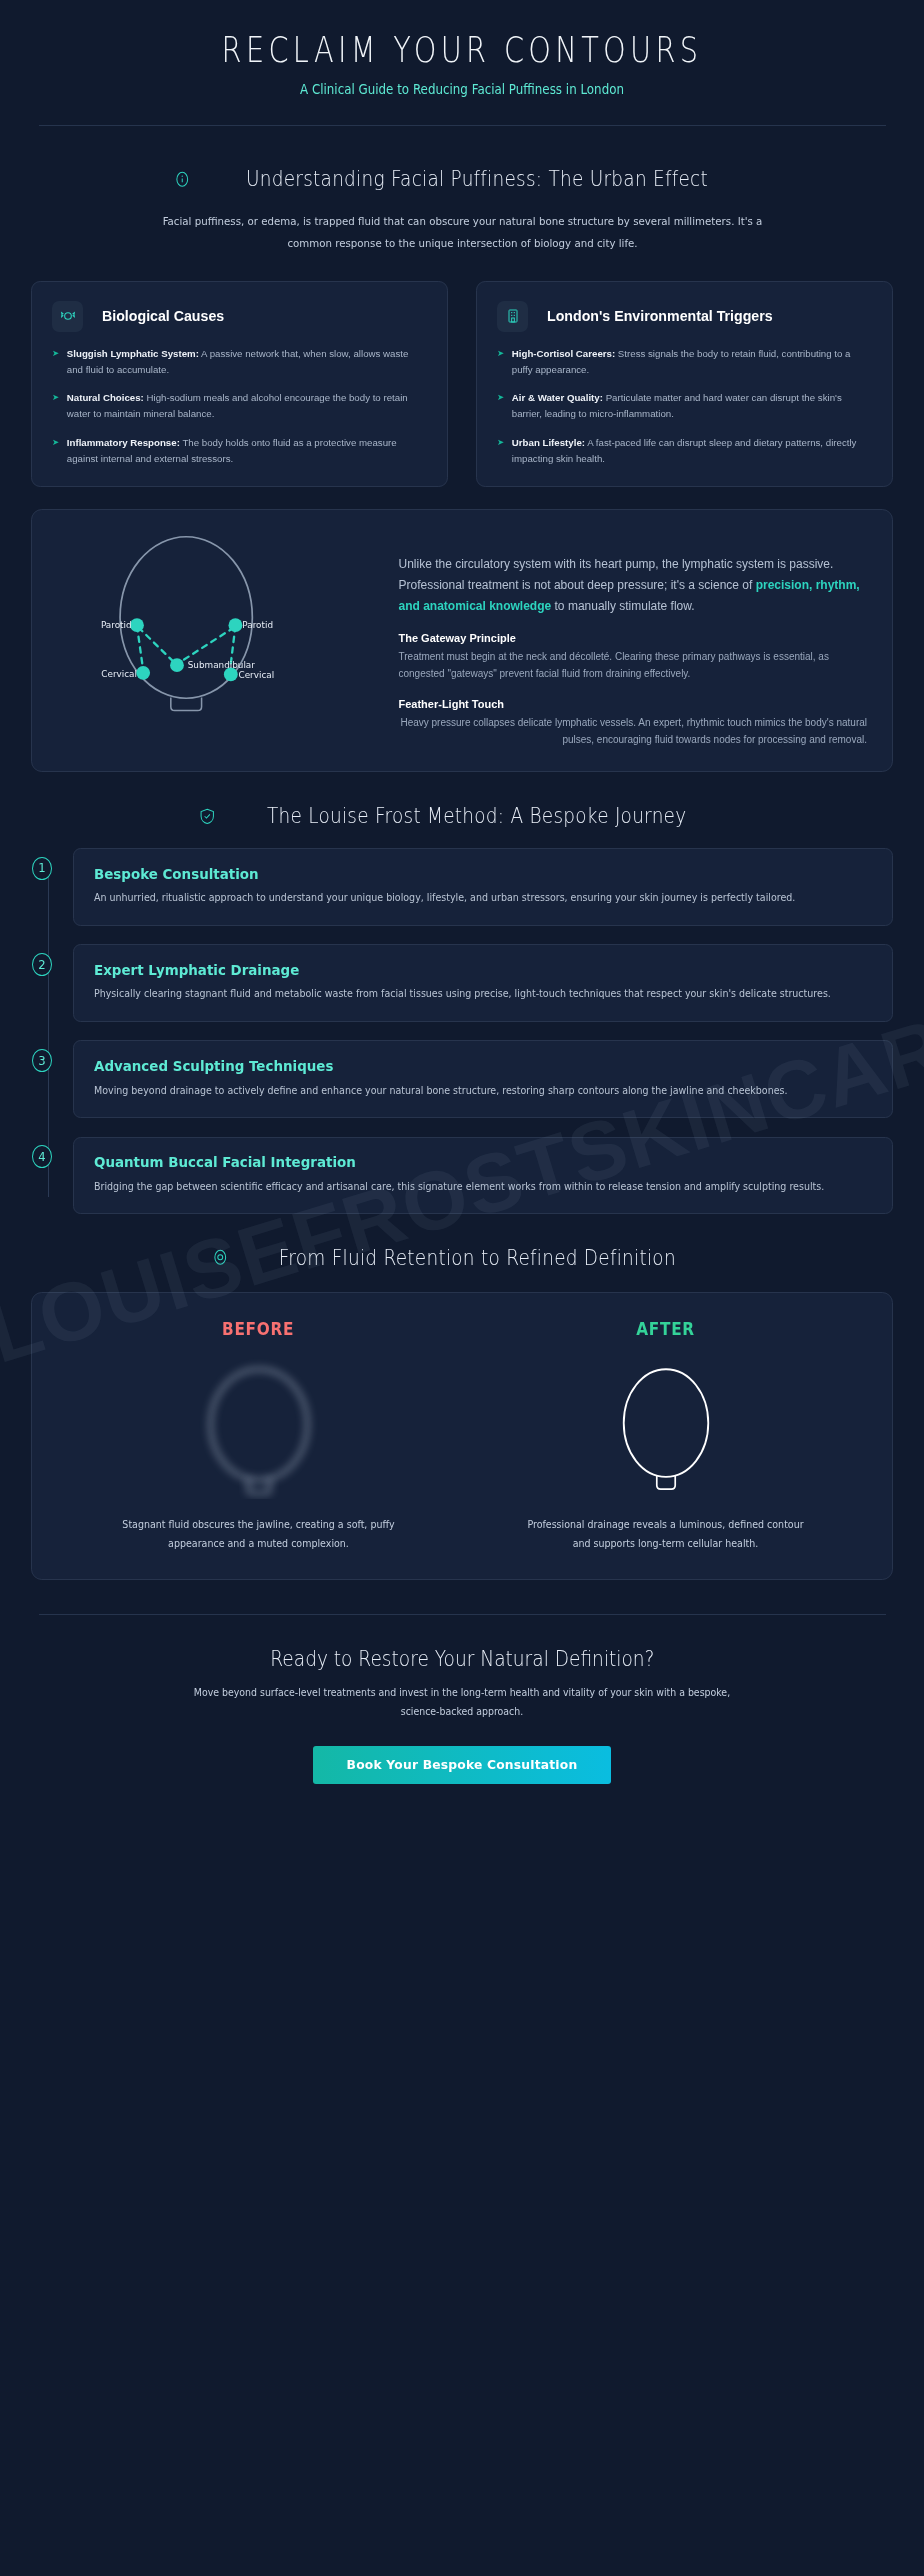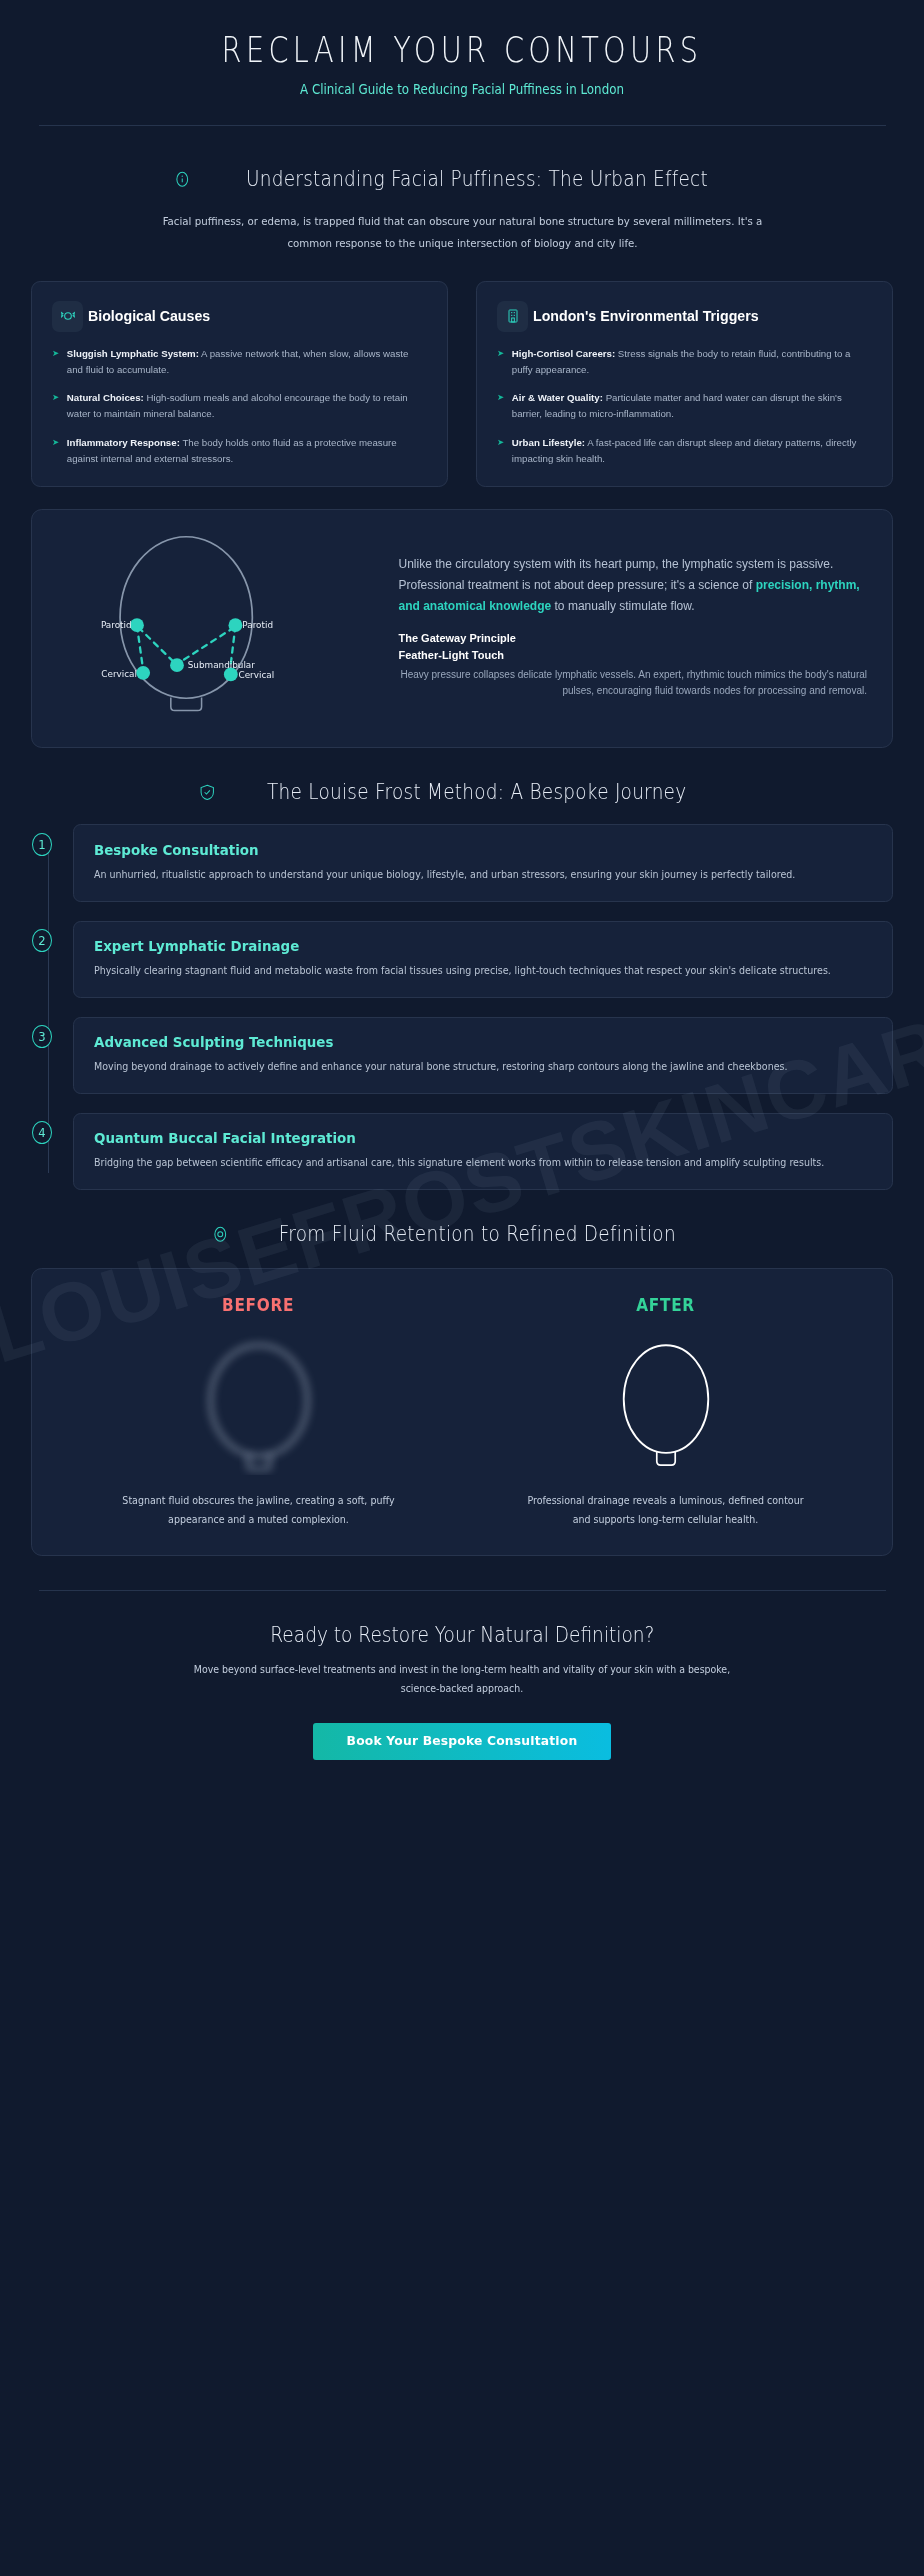--- a/index.html
+++ b/index.html
@@ -110,21 +110,21 @@
   .card {
     flex: 1 1 0;
     background: #16223a;
     border: 0.8px solid #27344d;
     border-radius: 9.2px;
     padding: 18.5px 20px 20px 20px;
   }
   .card-head {
     display: flex;
     align-items: center;
-    gap: 5px;
+    gap: 19px;
     margin-bottom: 14px;
   }
   .card-icon-box {
     width: 31px; height: 31px;
     flex: none;
     border-radius: 7px;
     background: #1f2d44;
     display: flex; align-items: center; justify-content: center;
     color: #2dd4bf;
   }
@@ -433,20 +433,21 @@
           <text class="node-label" x="170" y="178" text-anchor="start">Submandibular</text>
           <text class="node-label" x="104" y="189" text-anchor="end">Cervical</text>
           <text class="node-label" x="236" y="191" text-anchor="start">Cervical</text>
         </svg>
       </div>
 
       <div class="sci-text">
         <div class="sci-para"><span>Unlike the circulatory system with its heart pump, the lymphatic system is passive. Professional treatment is not about deep pressure; it's a science of </span><b class="hl">precision, rhythm, and anatomical knowledge</b><span> to manually stimulate flow.</span></div>
 
         <div class="sci-h">The Gateway Principle</div>
+        <div class="sci-sub">Treatment must begin at the neck and décolleté. Clearing these primary pathways is essential, as congested "gateways" prevent facial fluid from draining effectively.</div>
 
         <div class="sci-h">Feather-Light Touch</div>
         <div class="sci-sub">Heavy pressure collapses delicate lymphatic vessels. An expert, rhythmic touch mimics the body's natural pulses, encouraging fluid towards nodes for processing and removal.</div>
       </div>
     </div>
   </div>
 
   <div class="section">
     <div class="section-title">
       <span class="sec-icon">

